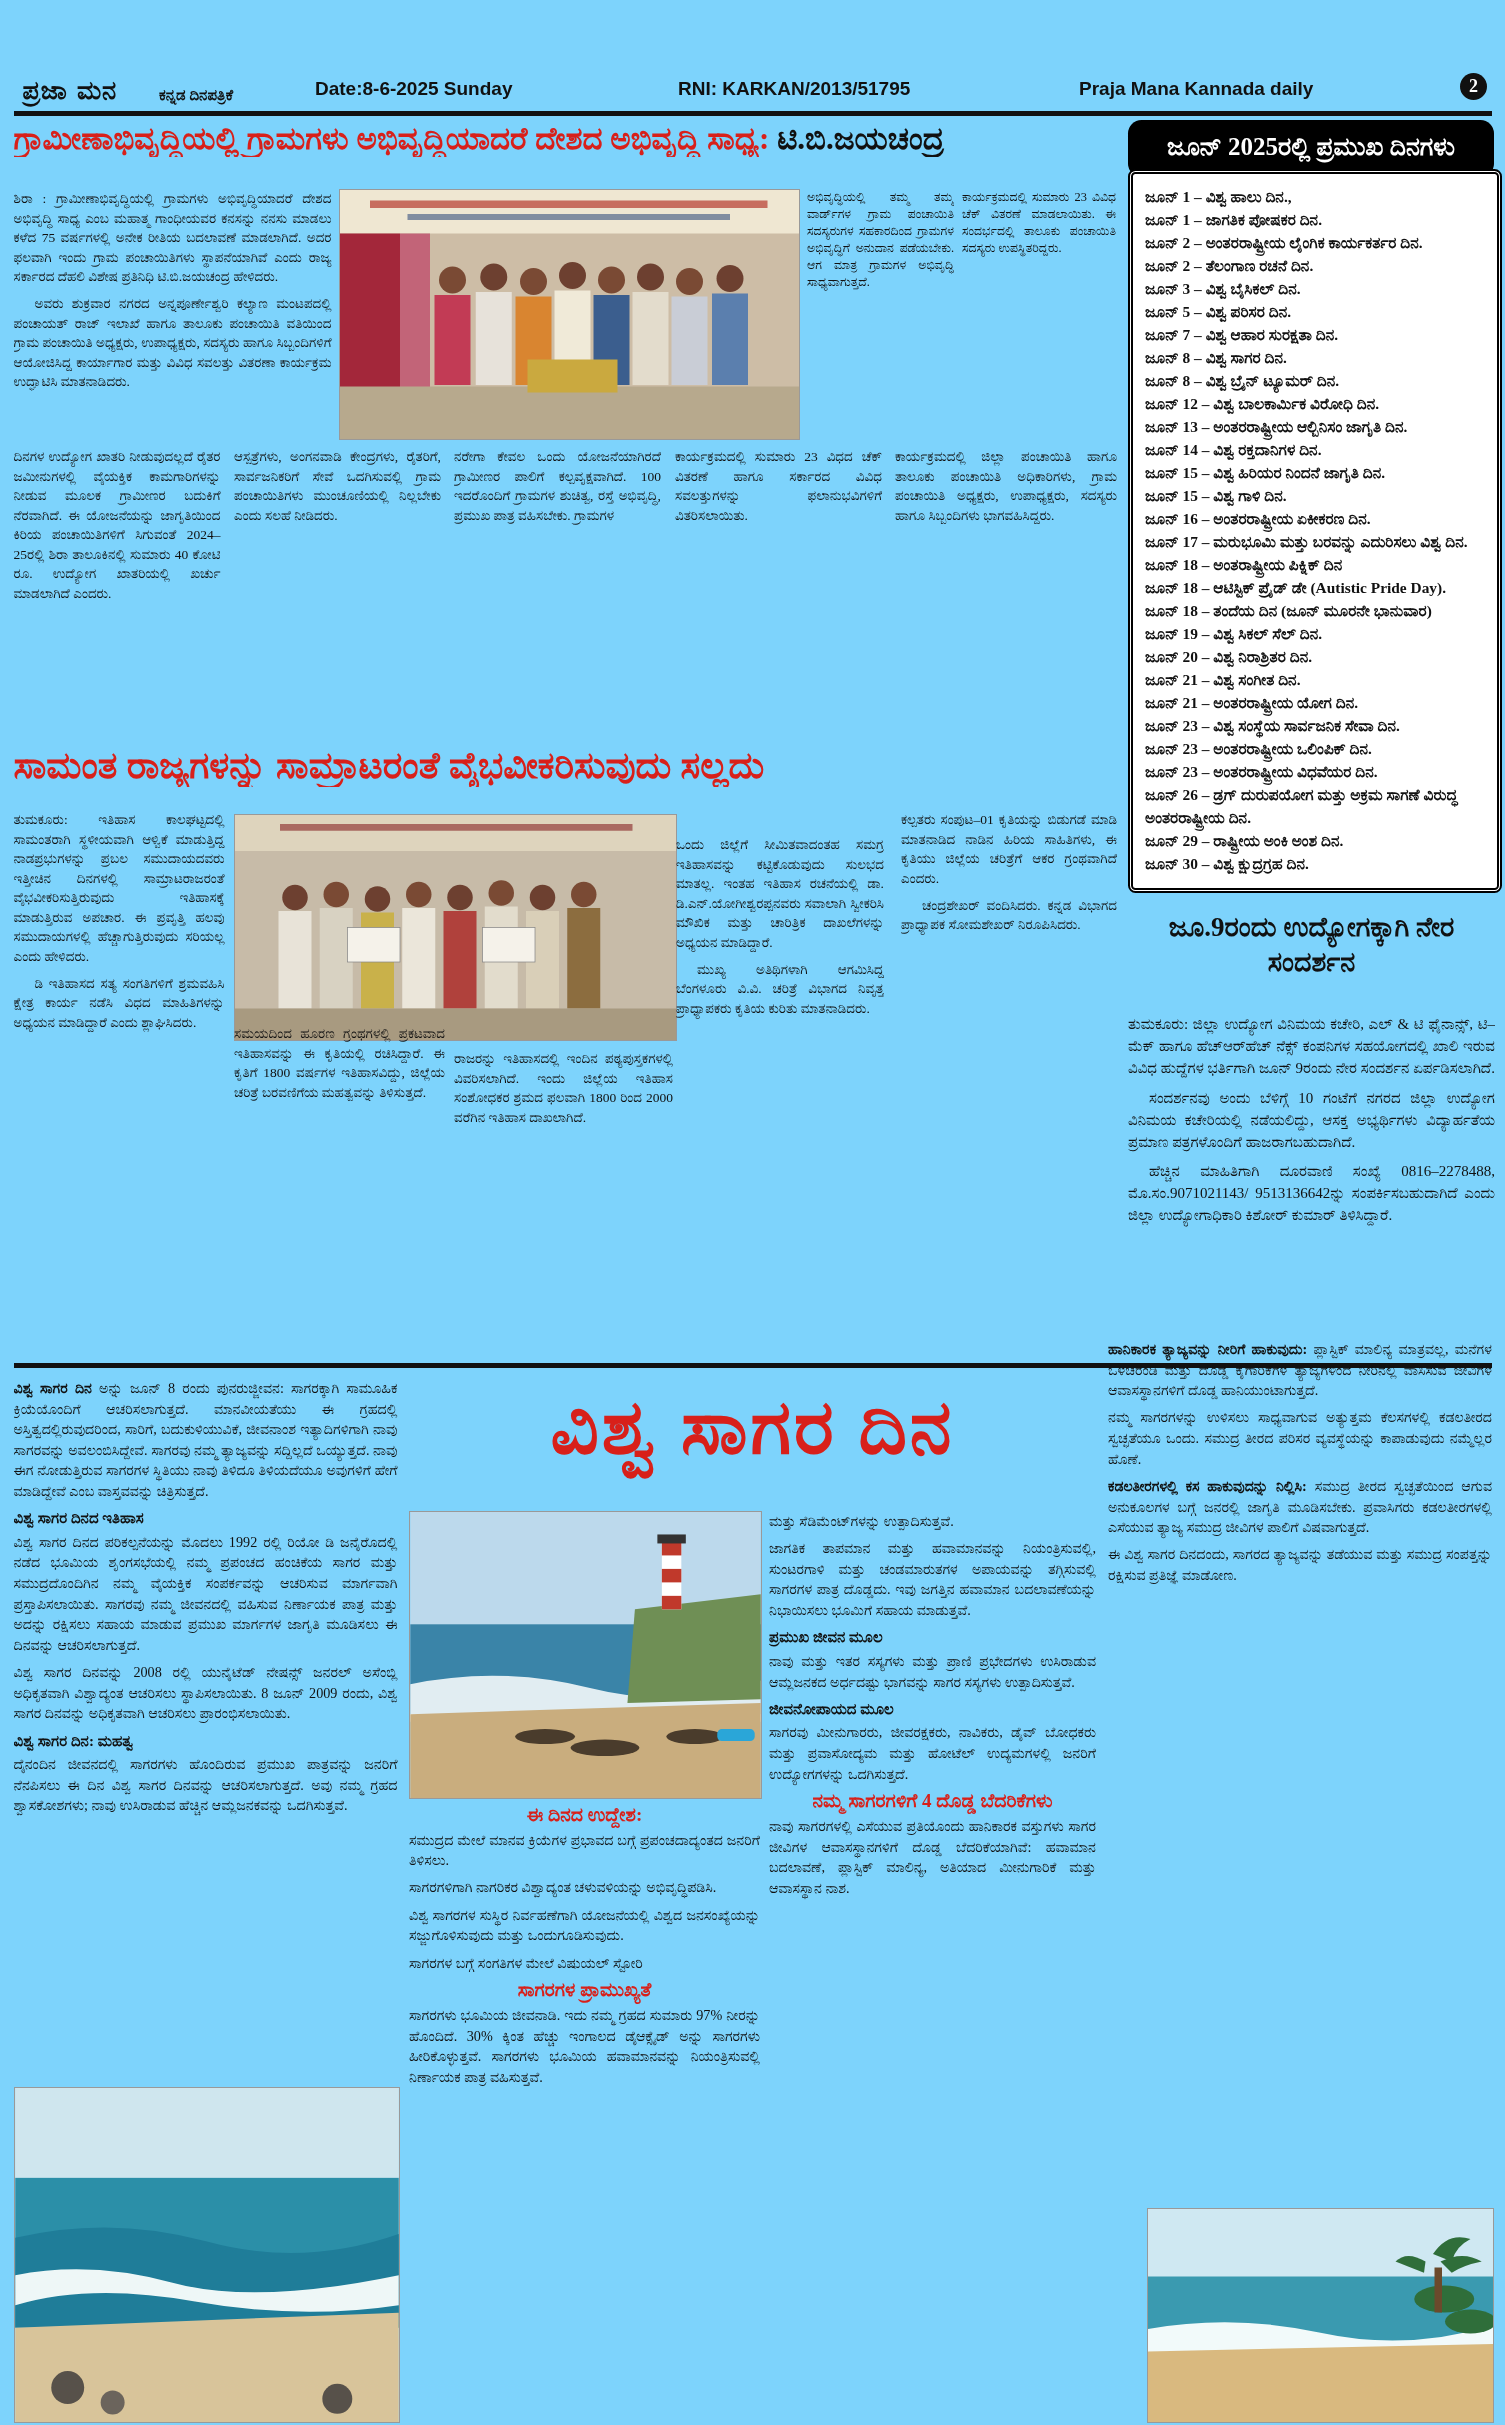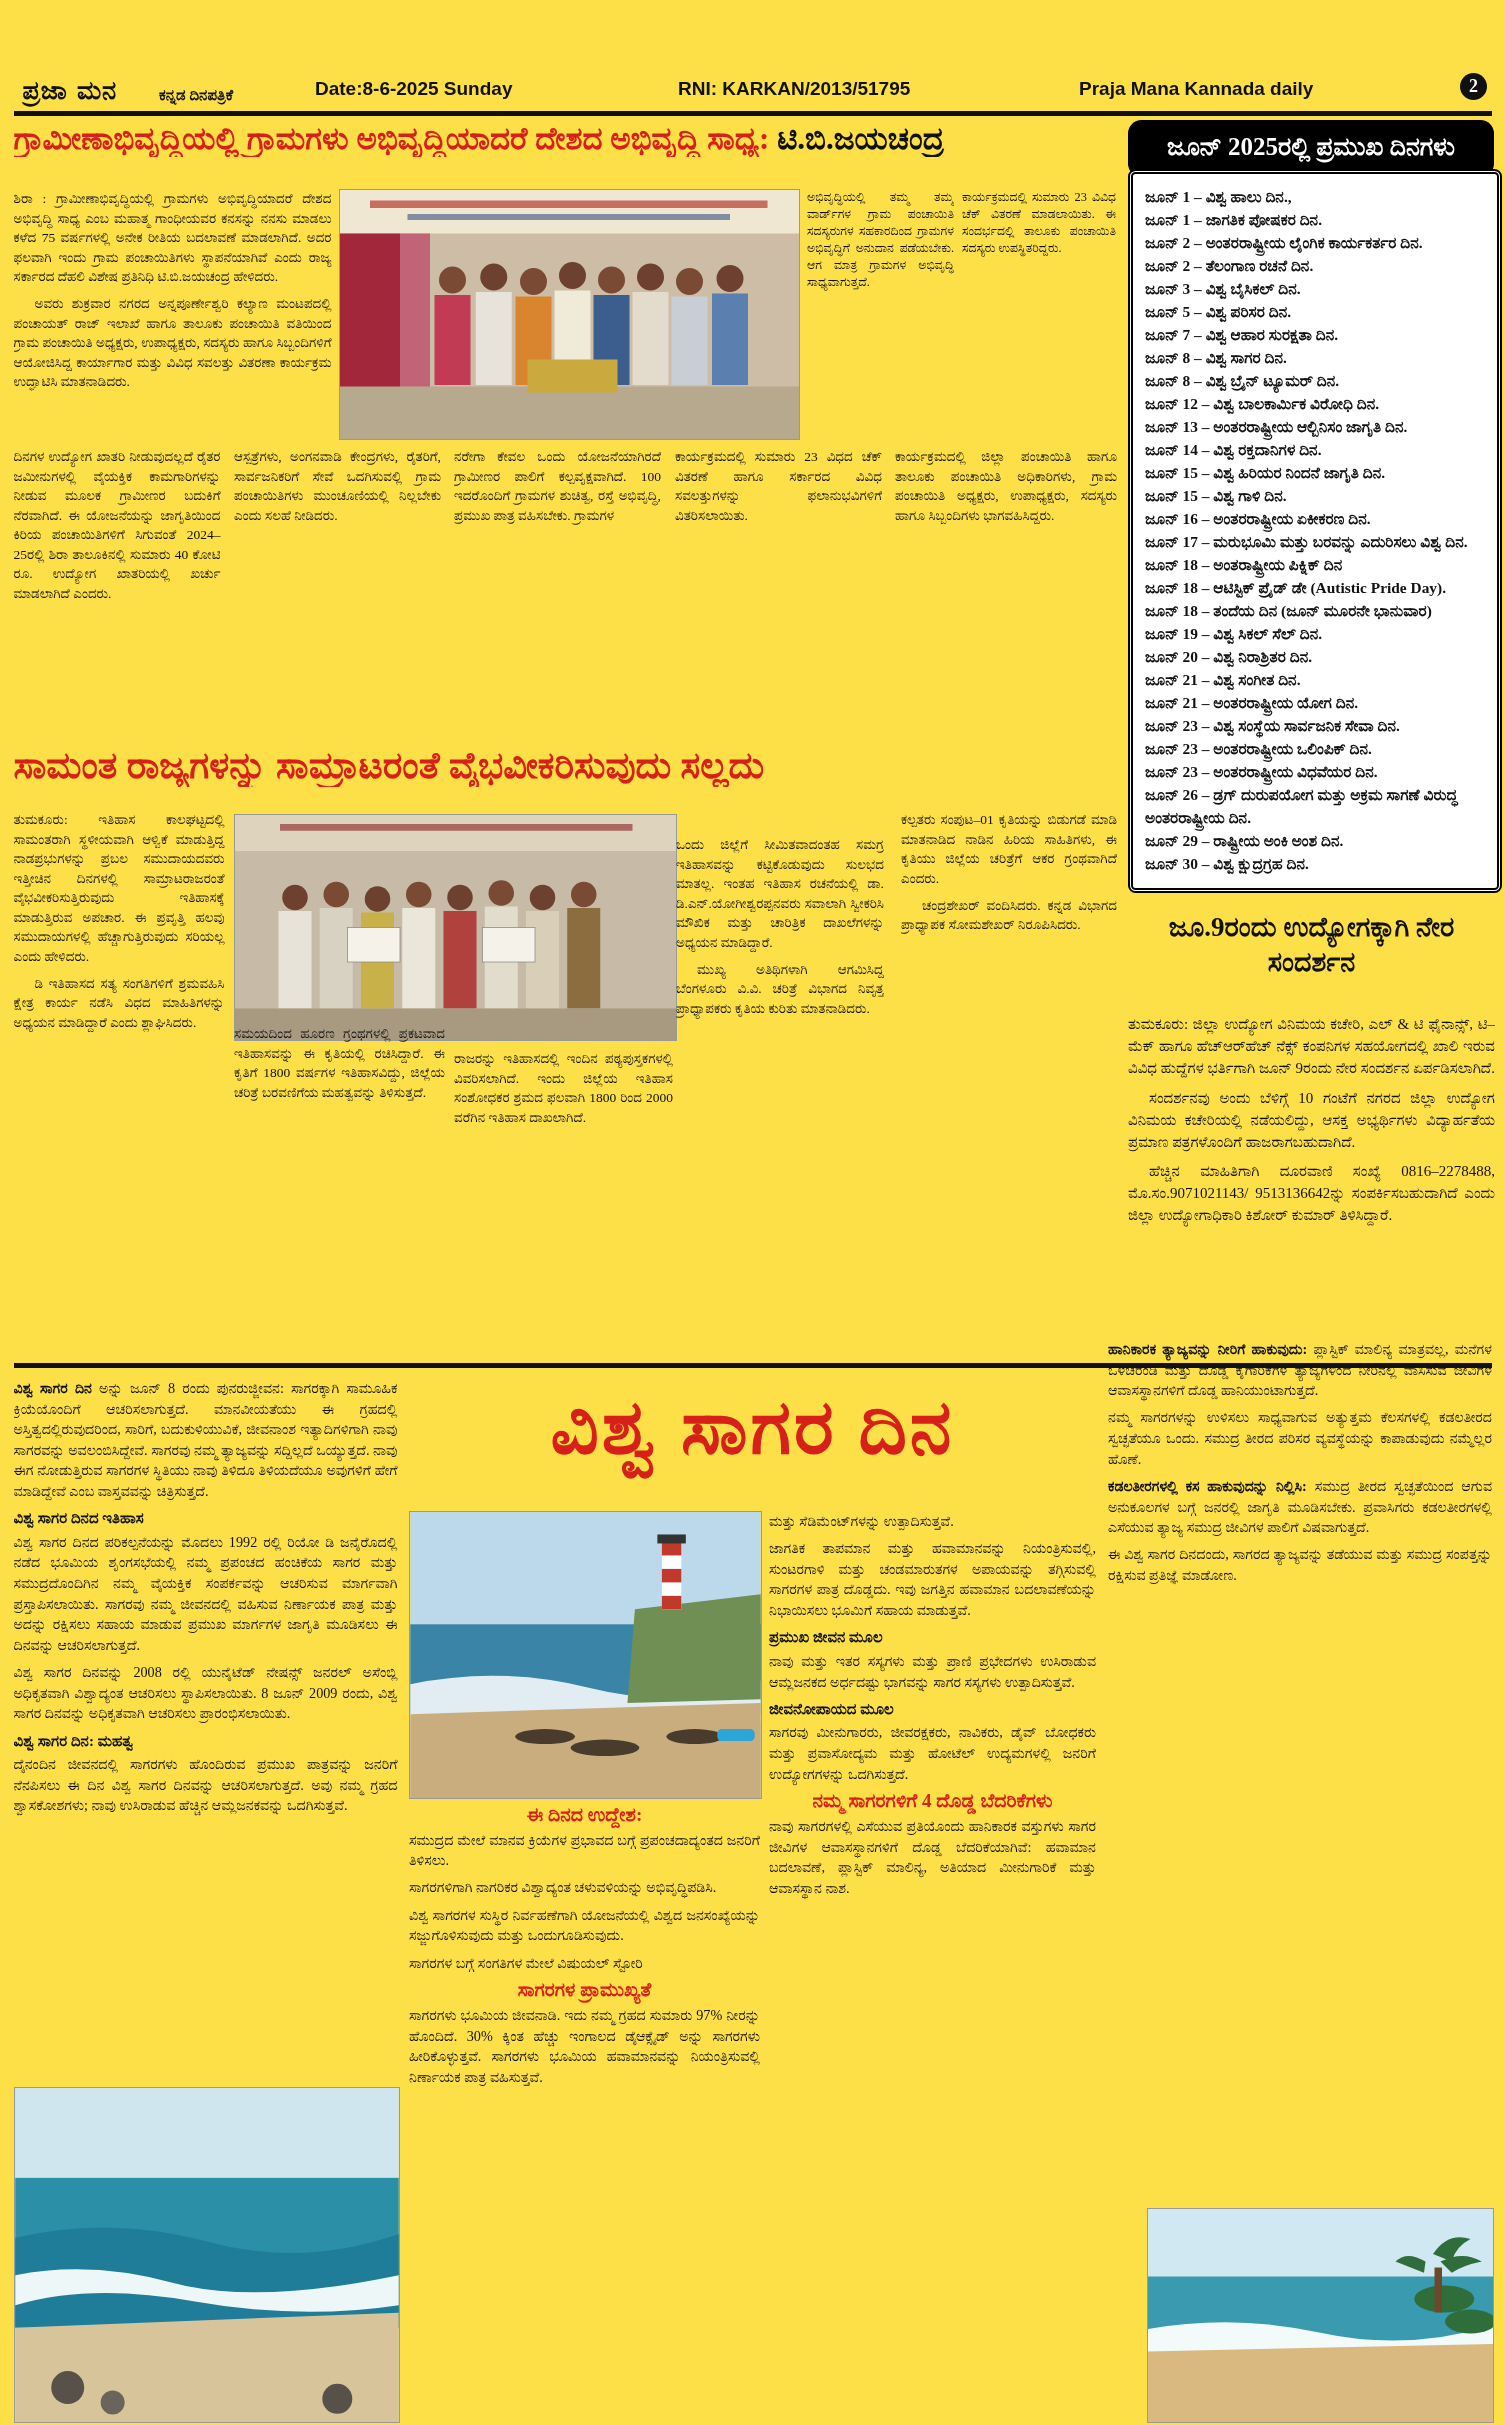--- a/index.html
+++ b/index.html
@@ -1,16 +1,16 @@
 <!DOCTYPE html>
 <html style="font-size:12px"><head>
 <meta charset="utf-8">
 <style>
   html,body{margin:0;padding:0;background:#e8e8e4;}
-  .page{position:relative;width:1505px;height:2426px;background:#fde047;margin:0 auto;
+  .page{position:relative;width:1505px;height:2426px;background:#7dd3fc;margin:0 auto;
         font-family:"Liberation Serif","DejaVu Serif",serif;color:#111;overflow:hidden;}
   .abs{position:absolute;}
   
   .masthead{font-family:"DejaVu Serif",serif;font-weight:bold;font-size:25.5px;letter-spacing:0.7px;}
   .masthead-sub{font-size:15px;font-weight:bold;}
   .head-meta{font-family:Liberation Sans, sans-serif;font-weight:bold;font-size:19px;}
   .page-badge{width:27px;height:27px;border-radius:50%;background:#111;color:#fff;
               font-size:18px;font-weight:bold;display:flex;align-items:center;justify-content:center;}
   .rule{background:#111;}
   

